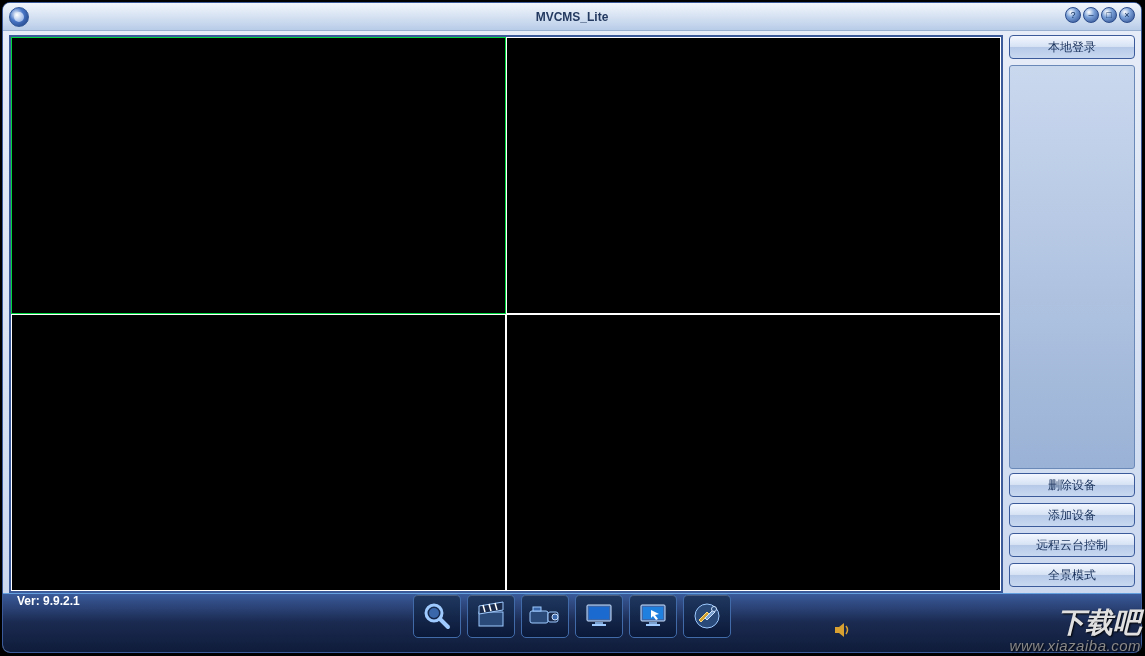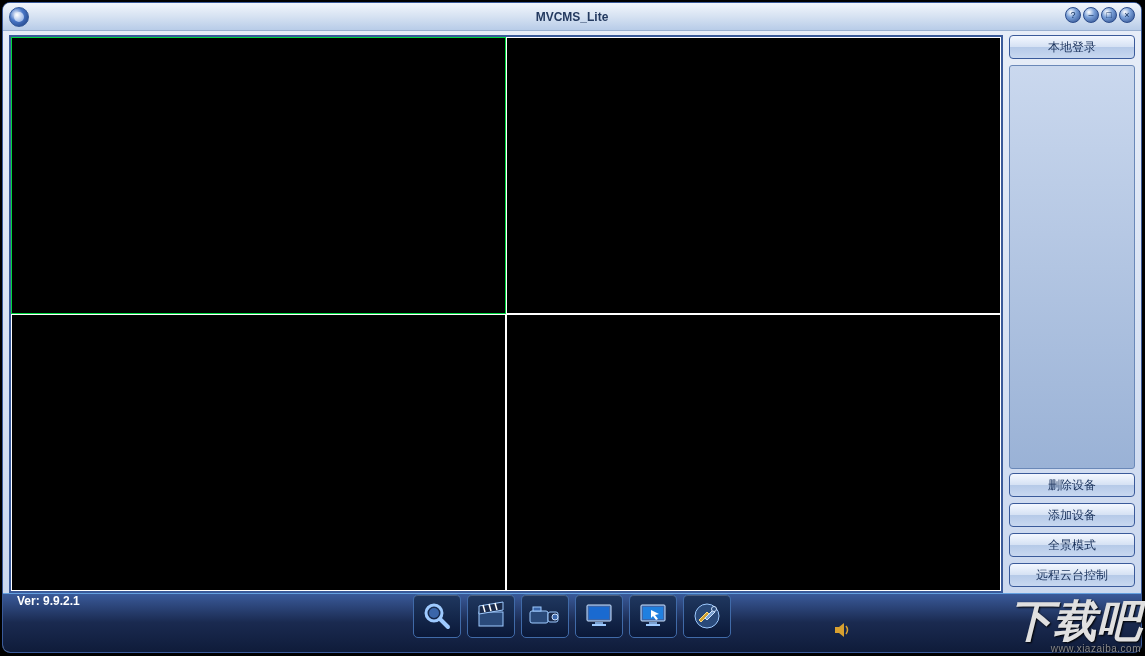--- a/index.html
+++ b/index.html
@@ -173,29 +173,30 @@
   .watermark {
     position: absolute;
     right: 4px;
     bottom: 2px;
     text-align: right;
     color: #e0e0e0;
     pointer-events: none;
     text-shadow: 1px 1px 2px #000;
   }
   .watermark .big {
-    font-size: 44px;
+    font-size: 28px;
     font-weight: 900;
     font-style: italic;
     line-height: 1;
   }
   .watermark .url {
-    font-size: 10px;
+    font-size: 15px;
     color: #888;
     letter-spacing: 0.5px;
+    font-style: italic;
   }
 
   svg { display:block; }
 </style>
 </head>
 <body>
 
 <div class="window">
 
   <div class="titlebar">
@@ -218,22 +219,22 @@
         <div class="cell"></div>
         <div class="cell"></div>
       </div>
     </div>
 
     <div class="sidebar">
       <div class="side-btn">本地登录</div>
       <div class="side-panel"></div>
       <div class="side-btn">删除设备</div>
       <div class="side-btn">添加设备</div>
+      <div class="side-btn">远程云台控制</div>
       <div class="side-btn">全景模式</div>
-      <div class="side-btn">远程云台控制</div>
     </div>
   </div>
 
   <div class="footer">
     <div class="version">
       <span>Ver: </span><span>9.9.2.1</span>
     </div>
 
     <div class="tool-icons">
 

